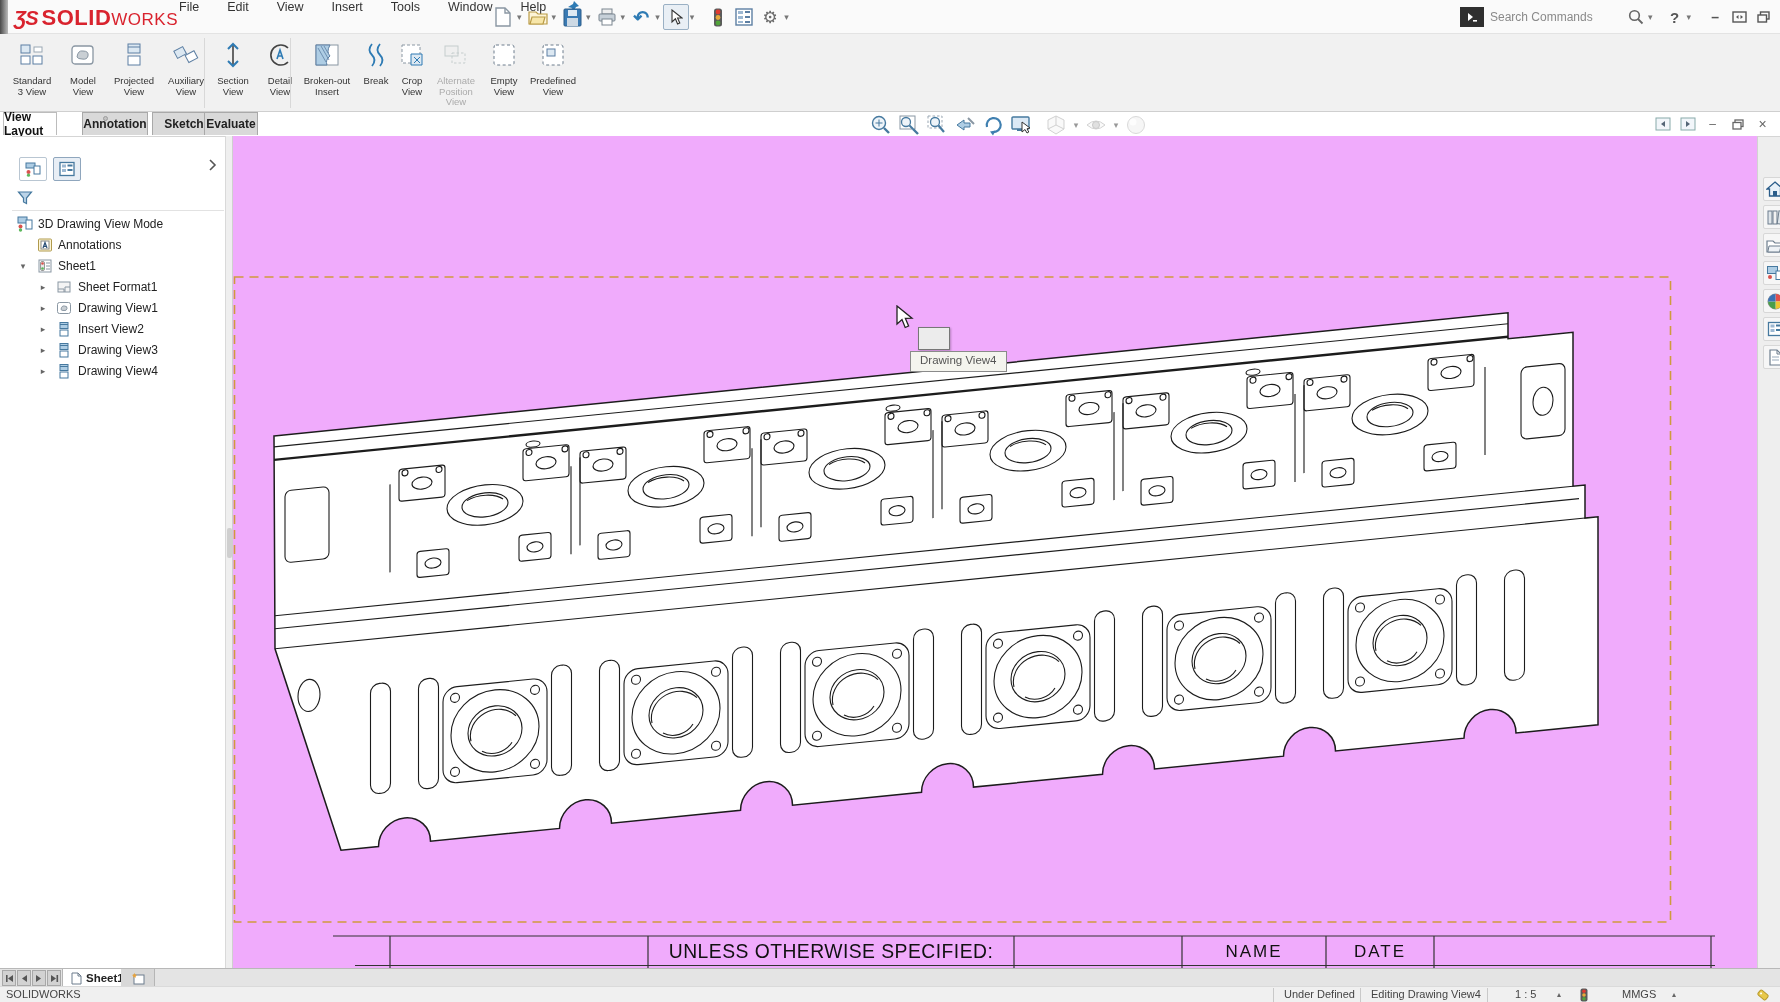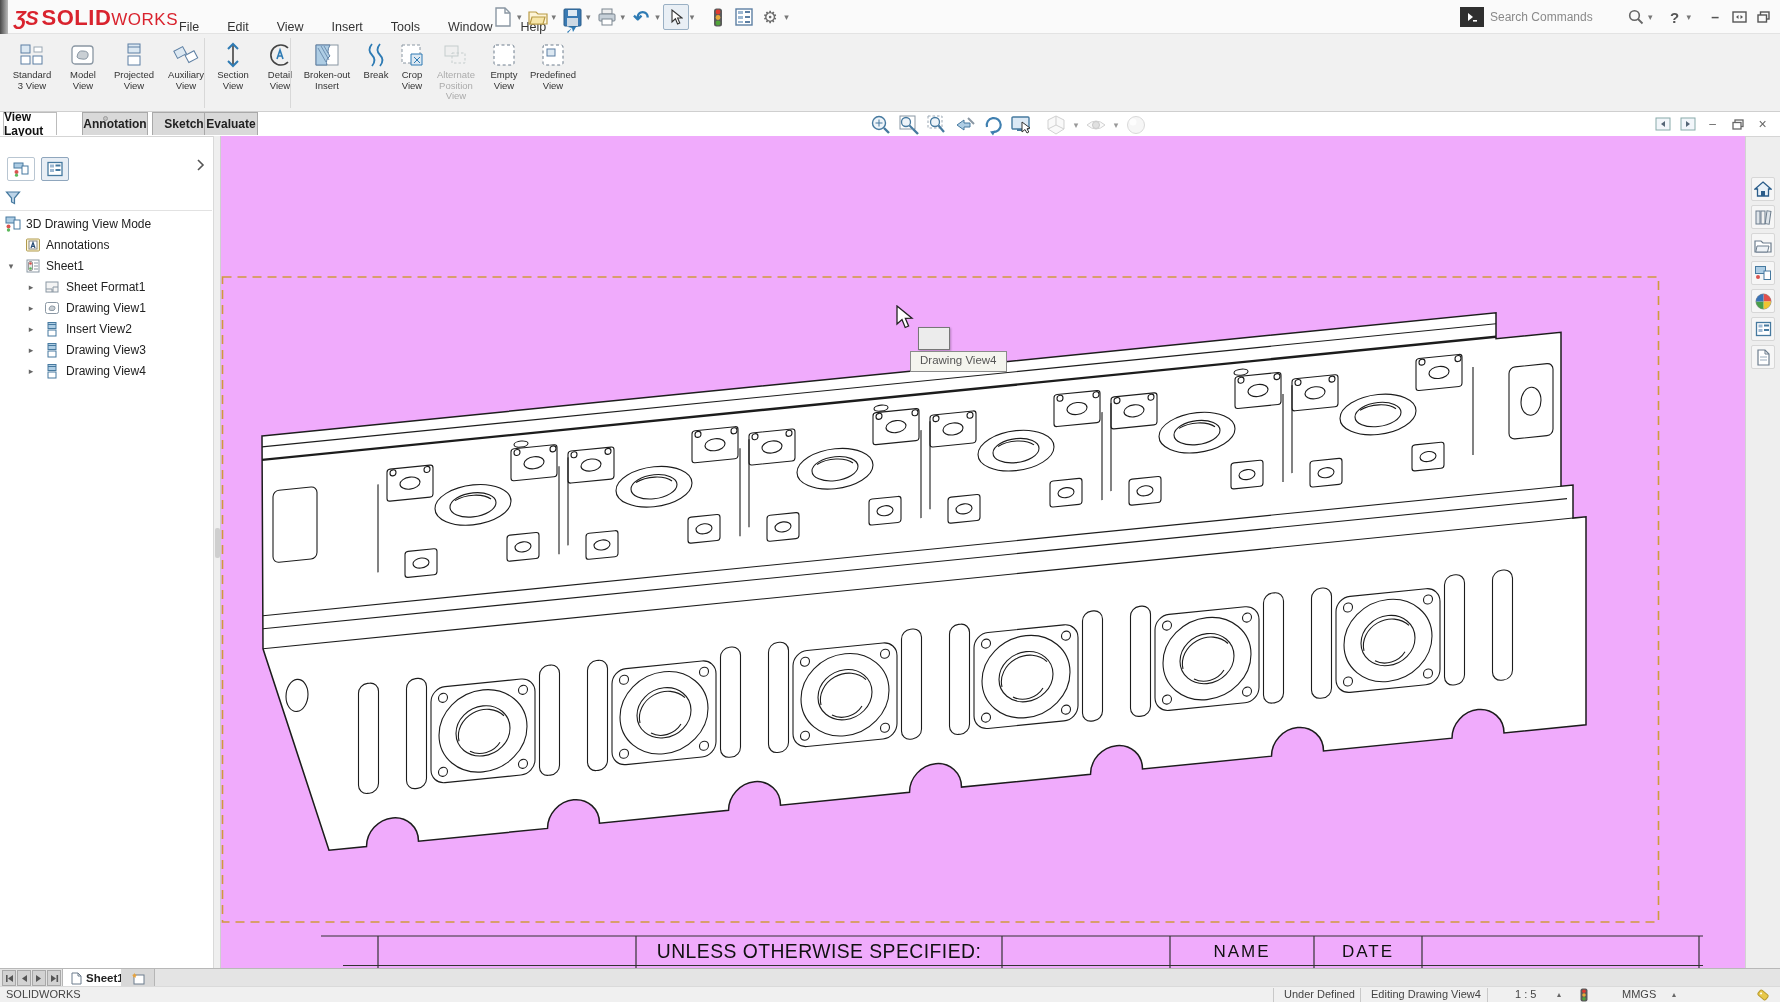--- a/index.html
+++ b/index.html
@@ -8,37 +8,37 @@
   #app{position:relative;width:1780px;height:1002px;background:#fff}
   svg{display:block}
 
   
   #titlebar{position:absolute;left:0;top:0;width:1780px;height:34px;background:#fafafa;border-bottom:1px solid #e3e3e3}
   #titlebar .edge{position:absolute;left:0;top:0;width:8px;height:34px;background:linear-gradient(90deg,#4a4a4a,#bbb)}
   #logo{position:absolute;left:14px;top:5px;display:flex;align-items:center;gap:4px}
   #logo .mark{font-style:italic;font-weight:bold;font-size:20px;color:#d9232e;letter-spacing:-1px}
   #logo .b{font-weight:bold;font-size:22px;color:#d9232e;letter-spacing:.5px}
   #logo .l{font-weight:normal;font-size:17px;color:#d9232e;letter-spacing:.5px}
-  #menus{position:absolute;left:165px;top:0;height:34px;display:flex;align-items:flex-end}
+  #menus{position:absolute;left:165px;top:0;height:34px;display:flex;align-items:flex-start}
   #menus span{padding:0 14px;font-size:12.5px;color:#333;cursor:default}
   .qa{position:absolute;top:3px;height:28px;display:flex;align-items:center}
   .qa .caret{font-size:9px;color:#777;margin:0 3px 0 1px}
   .qa .tool{display:flex;align-items:center;justify-content:center;width:26px;height:26px}
   .selbox{border:1px solid #9ab0c4;background:#e9eff5;border-radius:2px}
   #win-title{position:absolute;left:1020px;top:0;width:330px;height:34px;display:flex;align-items:center;justify-content:center;font-size:12.5px;color:#444}
   #searchbar{position:absolute;left:1460px;top:5px;display:flex;align-items:center;height:24px}
   #search-tile{width:24px;height:20px;background:#2f2f2f;display:flex;align-items:center;justify-content:center}
   #search-input{width:140px;height:22px;border:none;background:transparent;font-size:12px;padding:0 6px;outline:none;color:#333}
   #search-input::placeholder{color:#8a8a8a}
   #help-q{font-size:15px;color:#555;font-weight:bold}
   .titlebtn{display:flex;align-items:center;justify-content:center;width:24px;height:24px;color:#555;font-size:14px}
 
   
   #ribbon{position:absolute;left:0;top:34px;width:1780px;height:78px;background:#f1f1f1;border-bottom:1px solid #cfcfcf}
-  .rbtn{position:absolute;top:6px;display:flex;flex-direction:column;align-items:center;gap:2px;cursor:default}
+  .rbtn{position:absolute;top:6px;display:flex;flex-direction:column;align-items:center;gap:8px;cursor:default}
   .rbtn .ricon{height:28px;display:flex;align-items:flex-end;justify-content:center}
   .rbtn .rlabel{font-size:9.5px;line-height:10.5px;text-align:center;color:#333;white-space:pre-line}
   .rbtn.disabled .rlabel{color:#ababab}
   .rsep{position:absolute;top:4px;width:1px;height:70px;background:#d8d8d8}
 
   
   #tabstrip{position:absolute;left:0;top:112px;width:1780px;height:24px}
   .tab{position:absolute;top:0;height:23px;display:flex;align-items:center;justify-content:center;
        font-size:12px;font-weight:bold;color:#222;background:#d9d9d9;border:1px solid #a9a9a9;border-bottom:none;cursor:default}
   .tab.active{background:#fff;border-color:#bcbcbc;color:#111}
@@ -48,21 +48,21 @@
   #headsup{position:absolute;left:868px;top:113px;display:flex;align-items:center;gap:2px}
   .hu{width:26px;height:24px;display:flex;align-items:center;justify-content:center}
   .hu.dis{opacity:.45;filter:grayscale(1)}
   .hucaret{font-size:9px;color:#999;width:10px;text-align:center}
 
   
   #docwin{position:absolute;left:1652px;top:115px;display:flex;gap:4px}
   #docwin .dw{width:21px;height:18px;display:flex;align-items:center;justify-content:center;color:#666;font-size:12px}
 
   
-  #main{position:absolute;left:0;top:136px;width:1496px;height:832px}
+  #main{position:absolute;left:12px;top:136px;width:1496px;height:832px}
   #panel{position:absolute;left:0;top:0;width:213px;height:832px;background:#fff;border-top:1px solid #d5d5d5}
   #paneltabs{position:absolute;left:0;top:18px;width:213px;height:28px;display:flex;align-items:center;gap:6px;padding-left:7px}
   .ptab{width:28px;height:24px;border:1px solid #b9c6d2;border-radius:2px;display:flex;align-items:center;justify-content:center;background:#fff}
   .ptab.pressed{background:#e8eef5;border-color:#8fa6bd}
   #panel-chevron{position:absolute;right:8px;top:22px}
   #filterrow{position:absolute;left:0;top:48px;width:212px;height:26px;border-bottom:1px solid #e2e2e2;display:flex;align-items:center;padding-left:5px}
   #tree{position:absolute;left:0;top:76px;width:212px}
   .trow{position:relative;height:21px;display:flex;align-items:center;font-size:12px;color:#222;cursor:default}
   .trow .arrow{position:absolute;font-size:9px;color:#666;width:10px;text-align:center}
   .trow .ticon{position:absolute;width:16px;height:16px}

